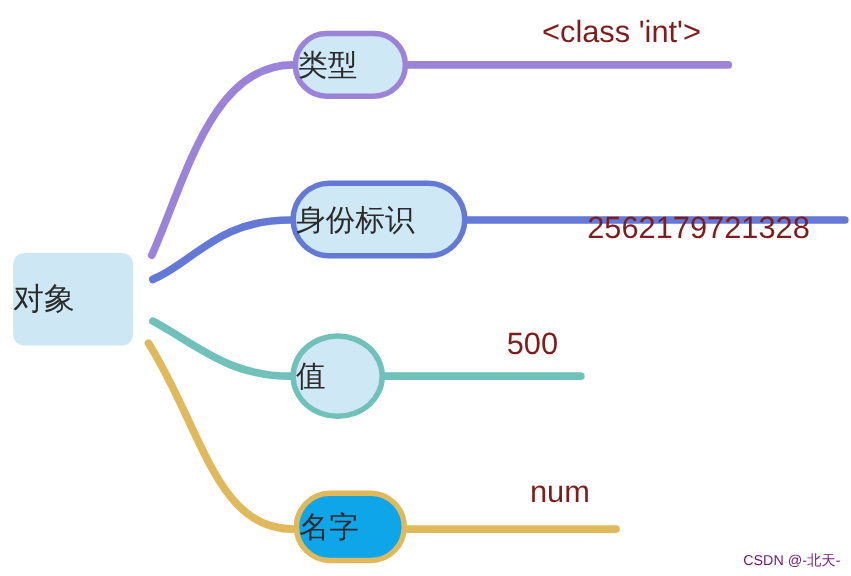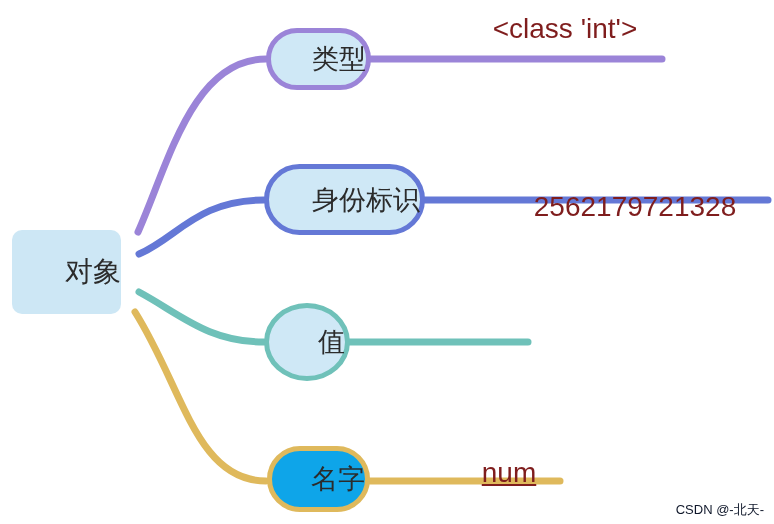--- a/index.html
+++ b/index.html
@@ -25,21 +25,21 @@
   .edges path, .edges line {
     fill: none;
     stroke-width: 7;
     stroke-linecap: round;
   }
   .node {
     position: absolute;
     box-sizing: border-box;
     display: flex;
     align-items: center;
-    justify-content: flex-end;
+    justify-content: flex-start;
     color: #2b2b2b;
     white-space: nowrap;
   }
   .root-node {
     left: 12px;
     top: 230px;
     width: 109px;
     height: 84px;
     border-radius: 10px;
     font-size: 28px;
@@ -83,21 +83,21 @@
     display: flex;
     align-items: center;
     justify-content: center;
     font-size: 28px;
     color: #7f1d1d;
     white-space: nowrap;
   }
   .label-type     { left: 460px; top: 12px;  width: 210px; }
   .label-identity { left: 500px; top: 154px; width: 270px; margin-top: 36px; }
   .label-value    { left: 394px; top: 296px; width: 180px; }
-  .label-name     { left: 419px; top: 456px; width: 180px; text-decoration: underline; }
+  .label-name     { left: 419px; top: 430px; width: 180px; }
   .watermark {
     position: absolute;
     right: 10px;
     bottom: 5px;
     font-size: 13px;
   }
 </style>
 </head>
 <body>
 
@@ -131,17 +131,18 @@
   <div class="node topic-node node-value" style="border-color: rgb(111, 193, 185); background-color: rgb(207, 232, 246);">
     <span>值</span>
   </div>
 
   <div class="node topic-node node-name" style="border-color: rgb(223, 185, 92); background-color: #0ea5e9;">
     <span>名字</span>
   </div>
 
   <div class="value-label label-type">&lt;class 'int'&gt;</div>
   <div class="value-label label-identity">2562179721328</div>
+  <div class="value-label label-value">500</div>
   <div class="value-label label-name">num</div>
 
-  <div class="watermark" style="color: #0f172a;">CSDN @-北天-</div>
+  <div class="watermark" style="color: #701a75;">CSDN @-北天-</div>
 
 </div>
 
 </body></html>

